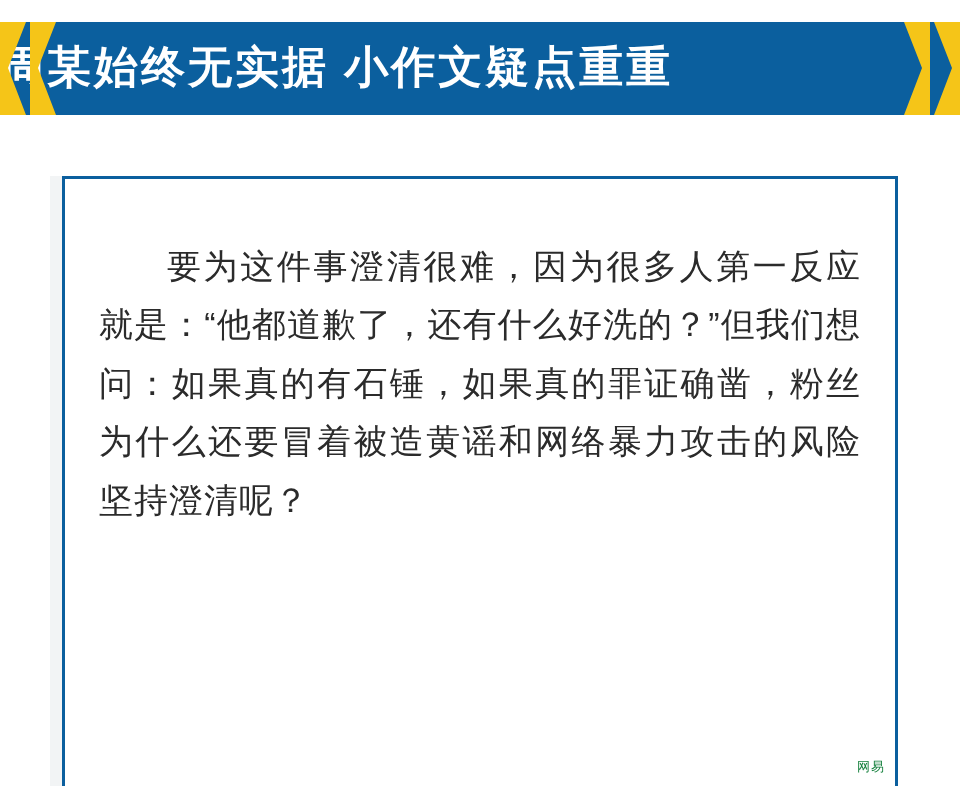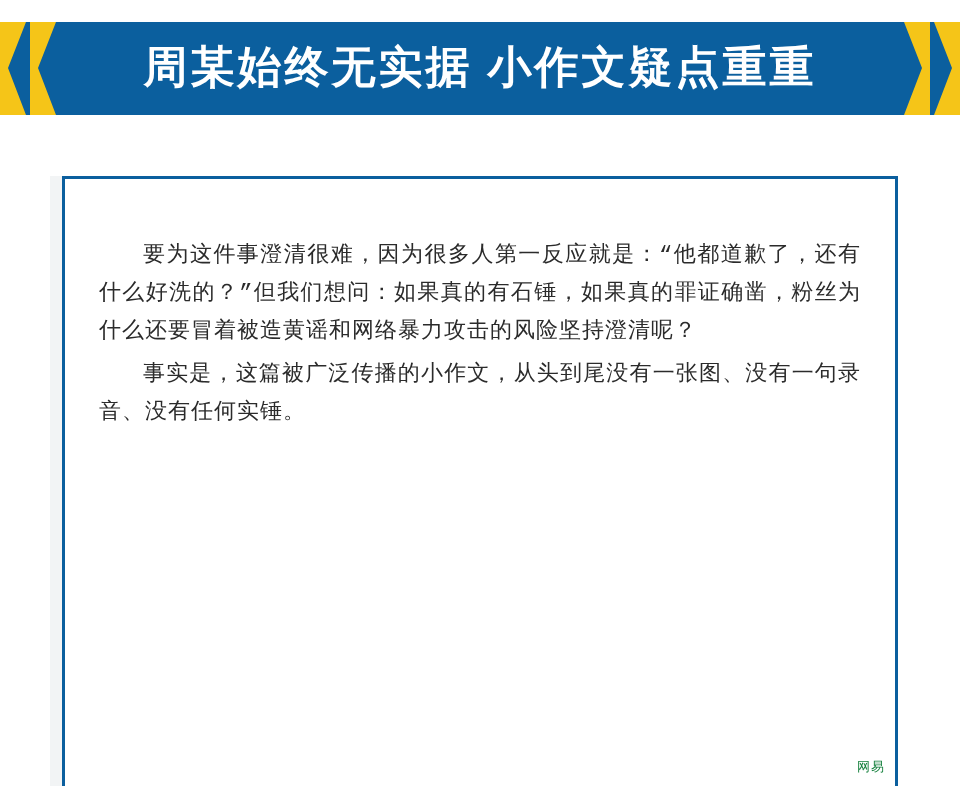--- a/index.html
+++ b/index.html
@@ -26,21 +26,20 @@
     display: flex;
     align-items: center;
     justify-content: center;
   }
   .banner-inner {
     position: relative;
     width: 100%;
     height: 100%;
     display: flex;
     align-items: center;
-    justify-content: center;
   }
   .banner-title {
     color: #ffffff;
     font-size: 44px;
     font-weight: bold;
     letter-spacing: 3px;
     line-height: 1;
     white-space: nowrap;
     text-align: center;
     padding-bottom: 4px;
@@ -69,28 +68,28 @@
     border: 3px solid #0b5f9e;
     border-bottom: none;
     box-sizing: border-box;
     overflow: hidden;
   }
   .card-pad {
     padding: 58px 34px 0 34px;
   }
   .para {
     color: #2b2b2b;
-    font-size: 22px;
+    font-size: 34px;
     line-height: 1.72;
     text-align: justify;
     text-justify: inter-ideograph;
     text-indent: 2em;
     margin: 0 0 6px 0;
     letter-spacing: 1px;
-    font-family: Liberation Mono, monospace;
+    font-family: Liberation Sans, sans-serif;
   }
 
   
   .watermark {
     position: absolute;
     right: 10px;
     bottom: 10px;
     font-size: 13px;
     color: #15803d;
     letter-spacing: 1px;
@@ -130,16 +129,15 @@
     </div>
 
   </div>
 </div>
 
 <div class="left-edge"></div>
 
 <div class="card">
   <div class="card-pad">
     <p class="para">要为这件事澄清很难，因为很多人第一反应就是：“他都道歉了，还有什么好洗的？”但我们想问：如果真的有石锤，如果真的罪证确凿，粉丝为什么还要冒着被造黄谣和网络暴力攻击的风险坚持澄清呢？</p>
-    <p class="para">事实是，这篇被广泛传播的小作文，从头到尾没有一张图、没有一句录音、没有任何实锤。</p>
   </div>
   <div class="watermark">网易</div>
 </div>
 
 </body></html>

